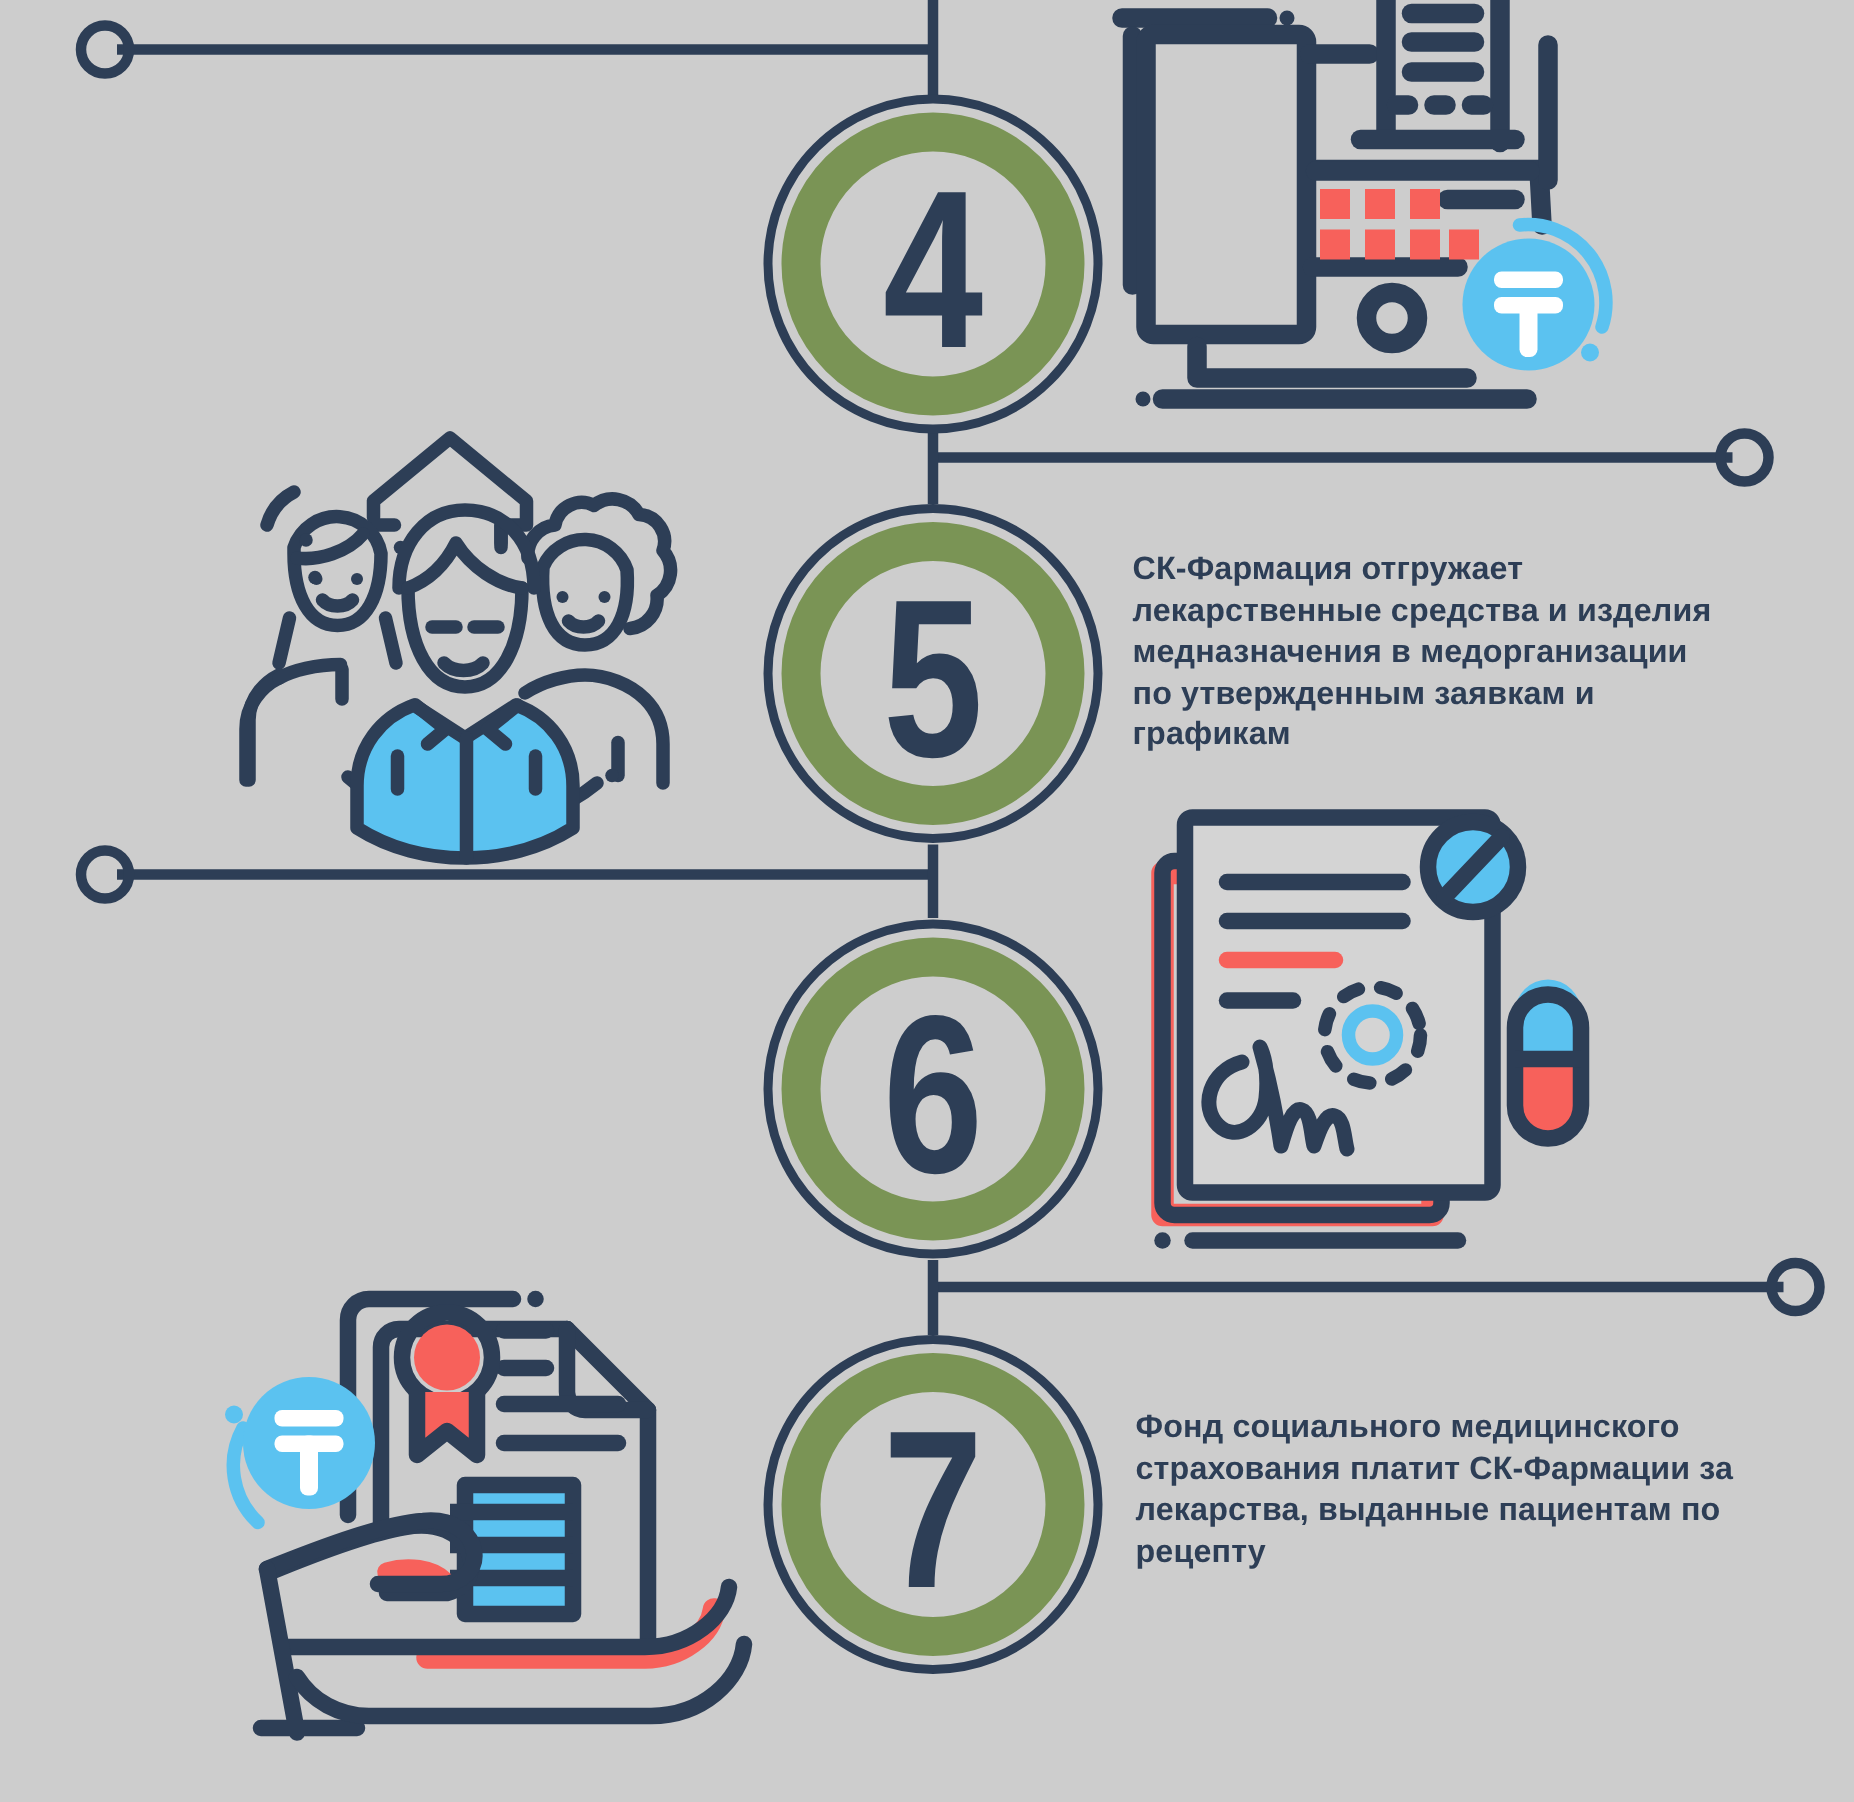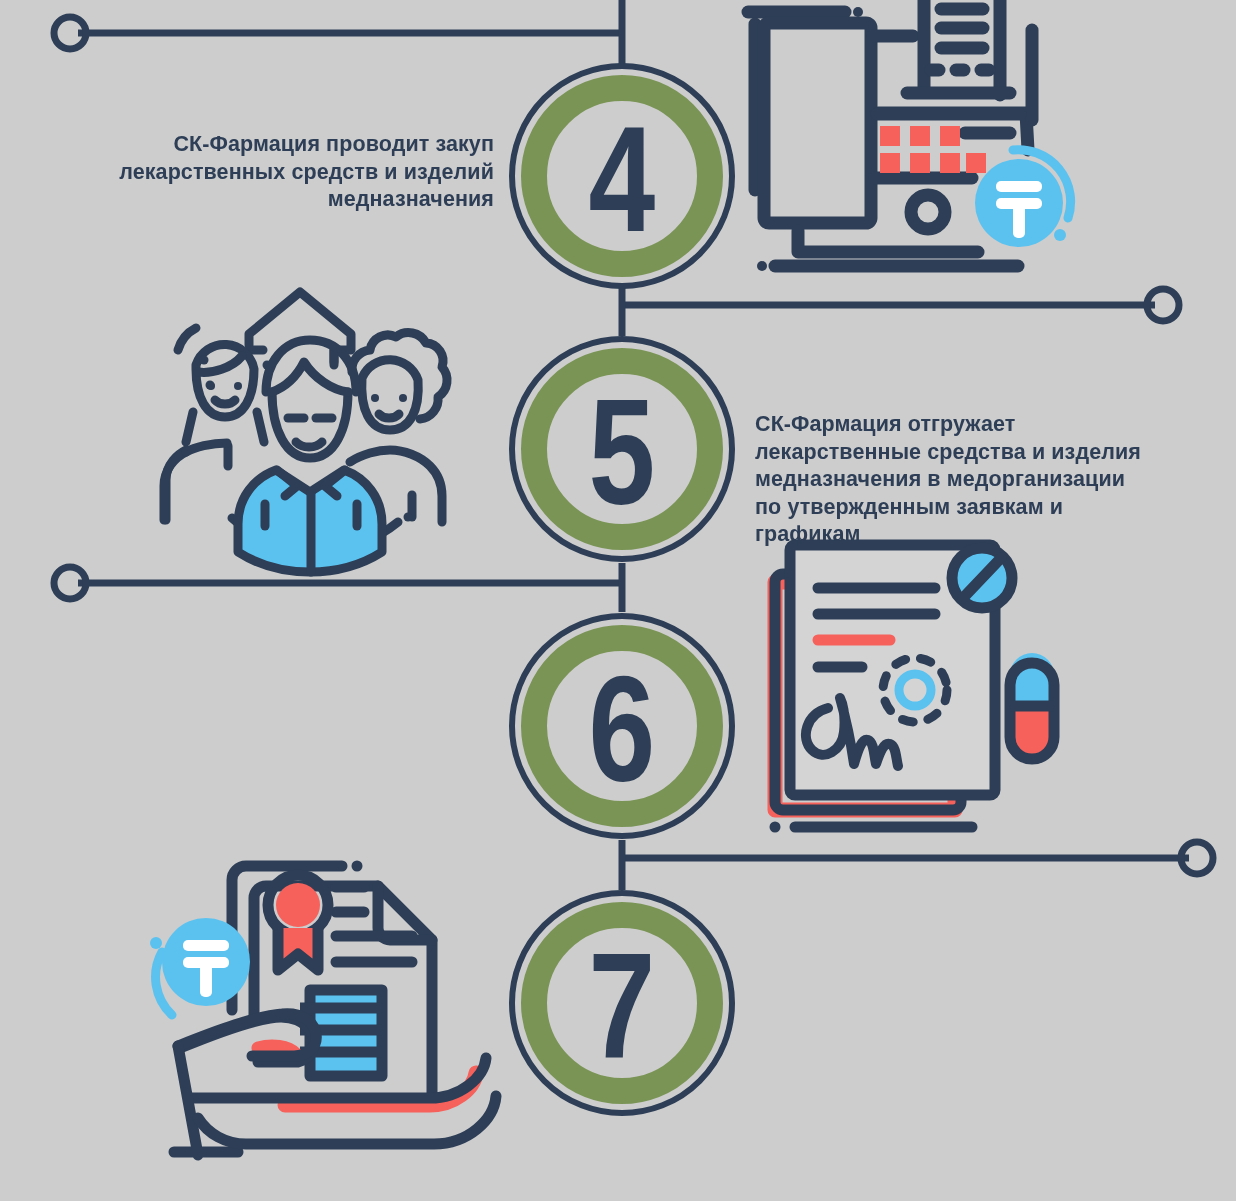--- a/index.html
+++ b/index.html
@@ -27,21 +27,21 @@
     color: #2d3e56;
     font-weight: bold;
     font-size: 21.5px;
     line-height: 1.28;
     letter-spacing: 0.1px;
     white-space: pre-line;
   }
   .text-right { text-align: right; }
   .text-left  { text-align: left; }
   #t4 { right: 742px; top: 131px; width: 400px; }
-  #t5 { left: 755px;  top: 366px; width: 420px; margin-top: 45px; }
+  #t5 { left: 755px;  top: 366px; width: 420px; }
   #t6 { right: 742px; top: 685px; width: 380px; }
   #t7 { left: 757px;  top: 938px; width: 430px; }
   .num {
     position: absolute;
     color: #2d3e56;
     font-weight: bold;
     font-family: "Liberation Sans", sans-serif;
     font-size: 150px;
     line-height: 1;
     text-align: center;
@@ -252,22 +252,23 @@
         </g>
       </g>
     </g>
   </svg>
 
   <div class="num" id="n4" style="left:509px; top:104px;">4</div>
   <div class="num" id="n5" style="left:509px; top:377px;">5</div>
   <div class="num" id="n6" style="left:509px; top:654px;">6</div>
   <div class="num" id="n7" style="left:509px; top:931px;">7</div>
 
-  <div class="step-text text-right" id="t4">СК-Фармация проводит закуп
-лекарственных средств и изделий
-медназначения</div>
   <div class="step-text text-left" id="t5">СК-Фармация отгружает
 лекарственные средства и изделия
 медназначения в медорганизации
 по утвержденным заявкам и
 графикам</div>
+  <div class="step-text text-left" id="t7">Фонд социального медицинского
+страхования платит СК-Фармации за
+лекарства, выданные пациентам по
+рецепту</div>
 
 </div>
 
 </body></html>

